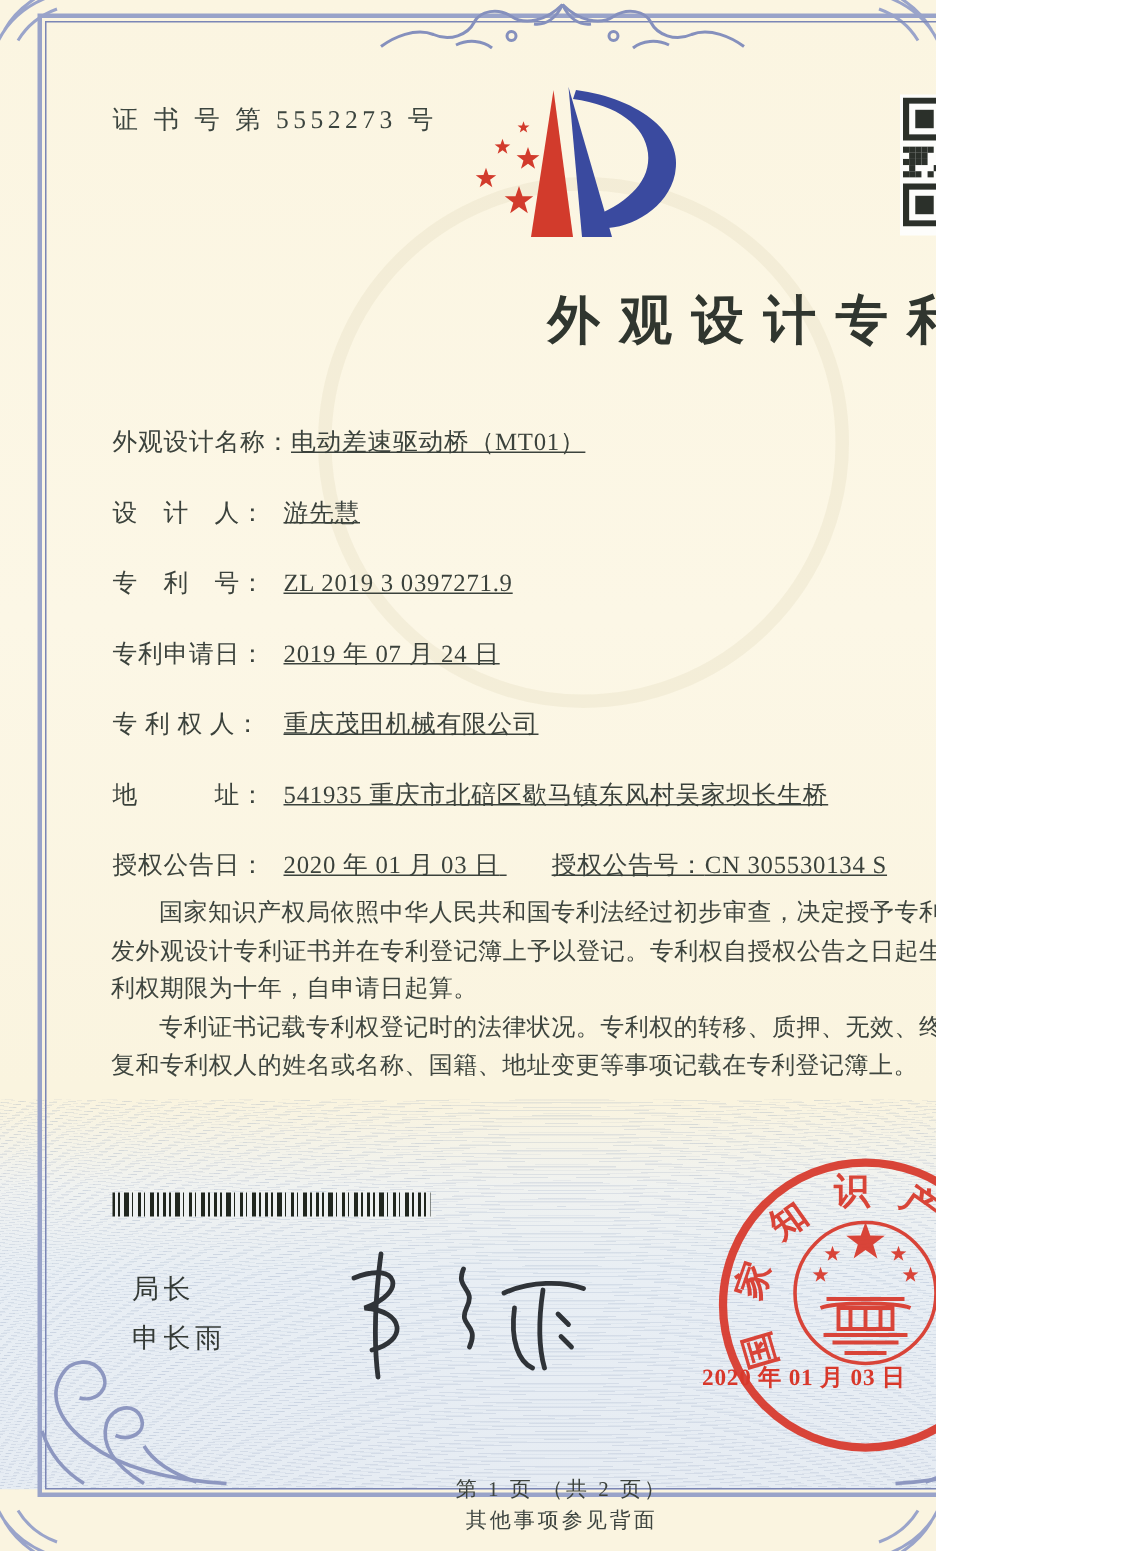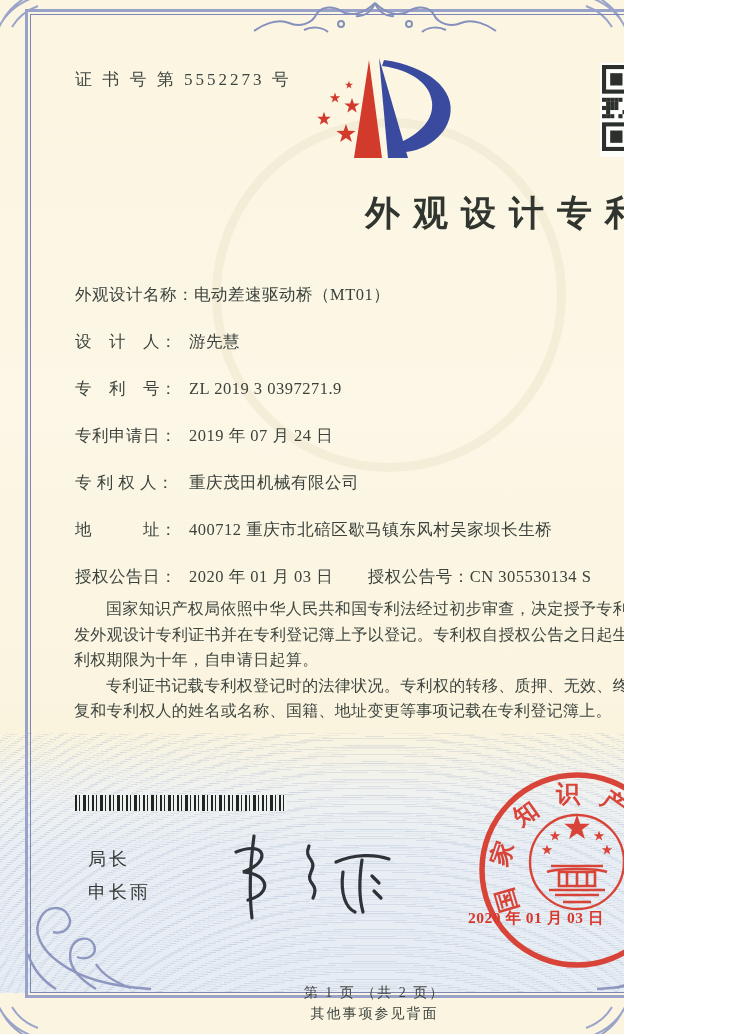--- a/index.html
+++ b/index.html
@@ -33,21 +33,21 @@
     position:absolute;left:212px;top:118px;width:336px;height:336px;border-radius:50%;
     border:9px solid rgba(208,197,162,.18);z-index:0;
   }
   .certno{position:absolute;left:75px;top:68px;font-size:17px;letter-spacing:3px;color:#3c453f;z-index:2;}
   .logo{position:absolute;left:298px;top:52px;width:168px;height:118px;z-index:2;}
   .qr{position:absolute;left:600px;top:63px;width:90px;height:90px;background:#fdfdfb;padding:2px;z-index:2;}
   .title{
     position:absolute;left:0;top:190px;width:749px;text-align:right;
     font-size:35px;font-weight:600;letter-spacing:13px;color:#30362f;z-index:2;
   }
-  .fields{position:absolute;left:75px;top:283px;width:620px;z-index:2;}
+  .fields{position:absolute;left:75px;top:283px;width:620px;z-index:2;text-decoration:underline;}
   .frow{height:24px;line-height:24px;margin-bottom:23px;font-size:16.5px;letter-spacing:.5px;white-space:nowrap;}
   .flabel{display:inline-block;min-width:114px;}
   .fpair2{margin-left:30px;}
   .body-text{position:absolute;left:74px;top:596px;width:604px;z-index:2;}
   .body-text p{margin:0;font-size:16px;line-height:25.5px;text-indent:2em;text-align:justify;color:#3e453f;letter-spacing:.3px;}
   .barcode{
     position:absolute;left:75px;top:795px;width:212px;height:16px;z-index:3;
     background:repeating-linear-gradient(90deg,
       #20261f 0 2px,#eef1f2 2px 4px,#20261f 4px 5px,#eef1f2 5px 8px,
       #20261f 8px 11px,#eef1f2 11px 13px,#20261f 13px 14px,#eef1f2 14px 17px);
@@ -273,21 +273,21 @@
     <div class="frow">
       <span class="flabel">专　利　号：</span><span>ZL 2019 3 0397271.9</span>
     </div>
     <div class="frow">
       <span class="flabel">专利申请日：</span><span>2019 年 07 月 24 日</span>
     </div>
     <div class="frow">
       <span class="flabel">专 利 权 人：</span><span>重庆茂田机械有限公司</span>
     </div>
     <div class="frow">
-      <span class="flabel">地　　　址：</span><span>400712 重庆市北碚区歇马镇东风村吴家坝长生桥</span>
+      <span class="flabel">地　　　址：</span><span>541935 重庆市北碚区歇马镇东风村吴家坝长生桥</span>
     </div>
     <div class="frow">
       <span><span class="flabel">授权公告日：</span><span>2020 年 01 月 03 日</span></span>
       <span class="fpair2"><span>授权公告号：</span><span>CN 305530134 S</span></span>
     </div>
   </div>
 
   <div class="body-text">
     <p>国家知识产权局依照中华人民共和国专利法经过初步审查，决定授予专利权，颁发外观设计专利证书并在专利登记簿上予以登记。专利权自授权公告之日起生效。专利权期限为十年，自申请日起算。</p>
     <p>专利证书记载专利权登记时的法律状况。专利权的转移、质押、无效、终止、恢复和专利权人的姓名或名称、国籍、地址变更等事项记载在专利登记簿上。</p>

